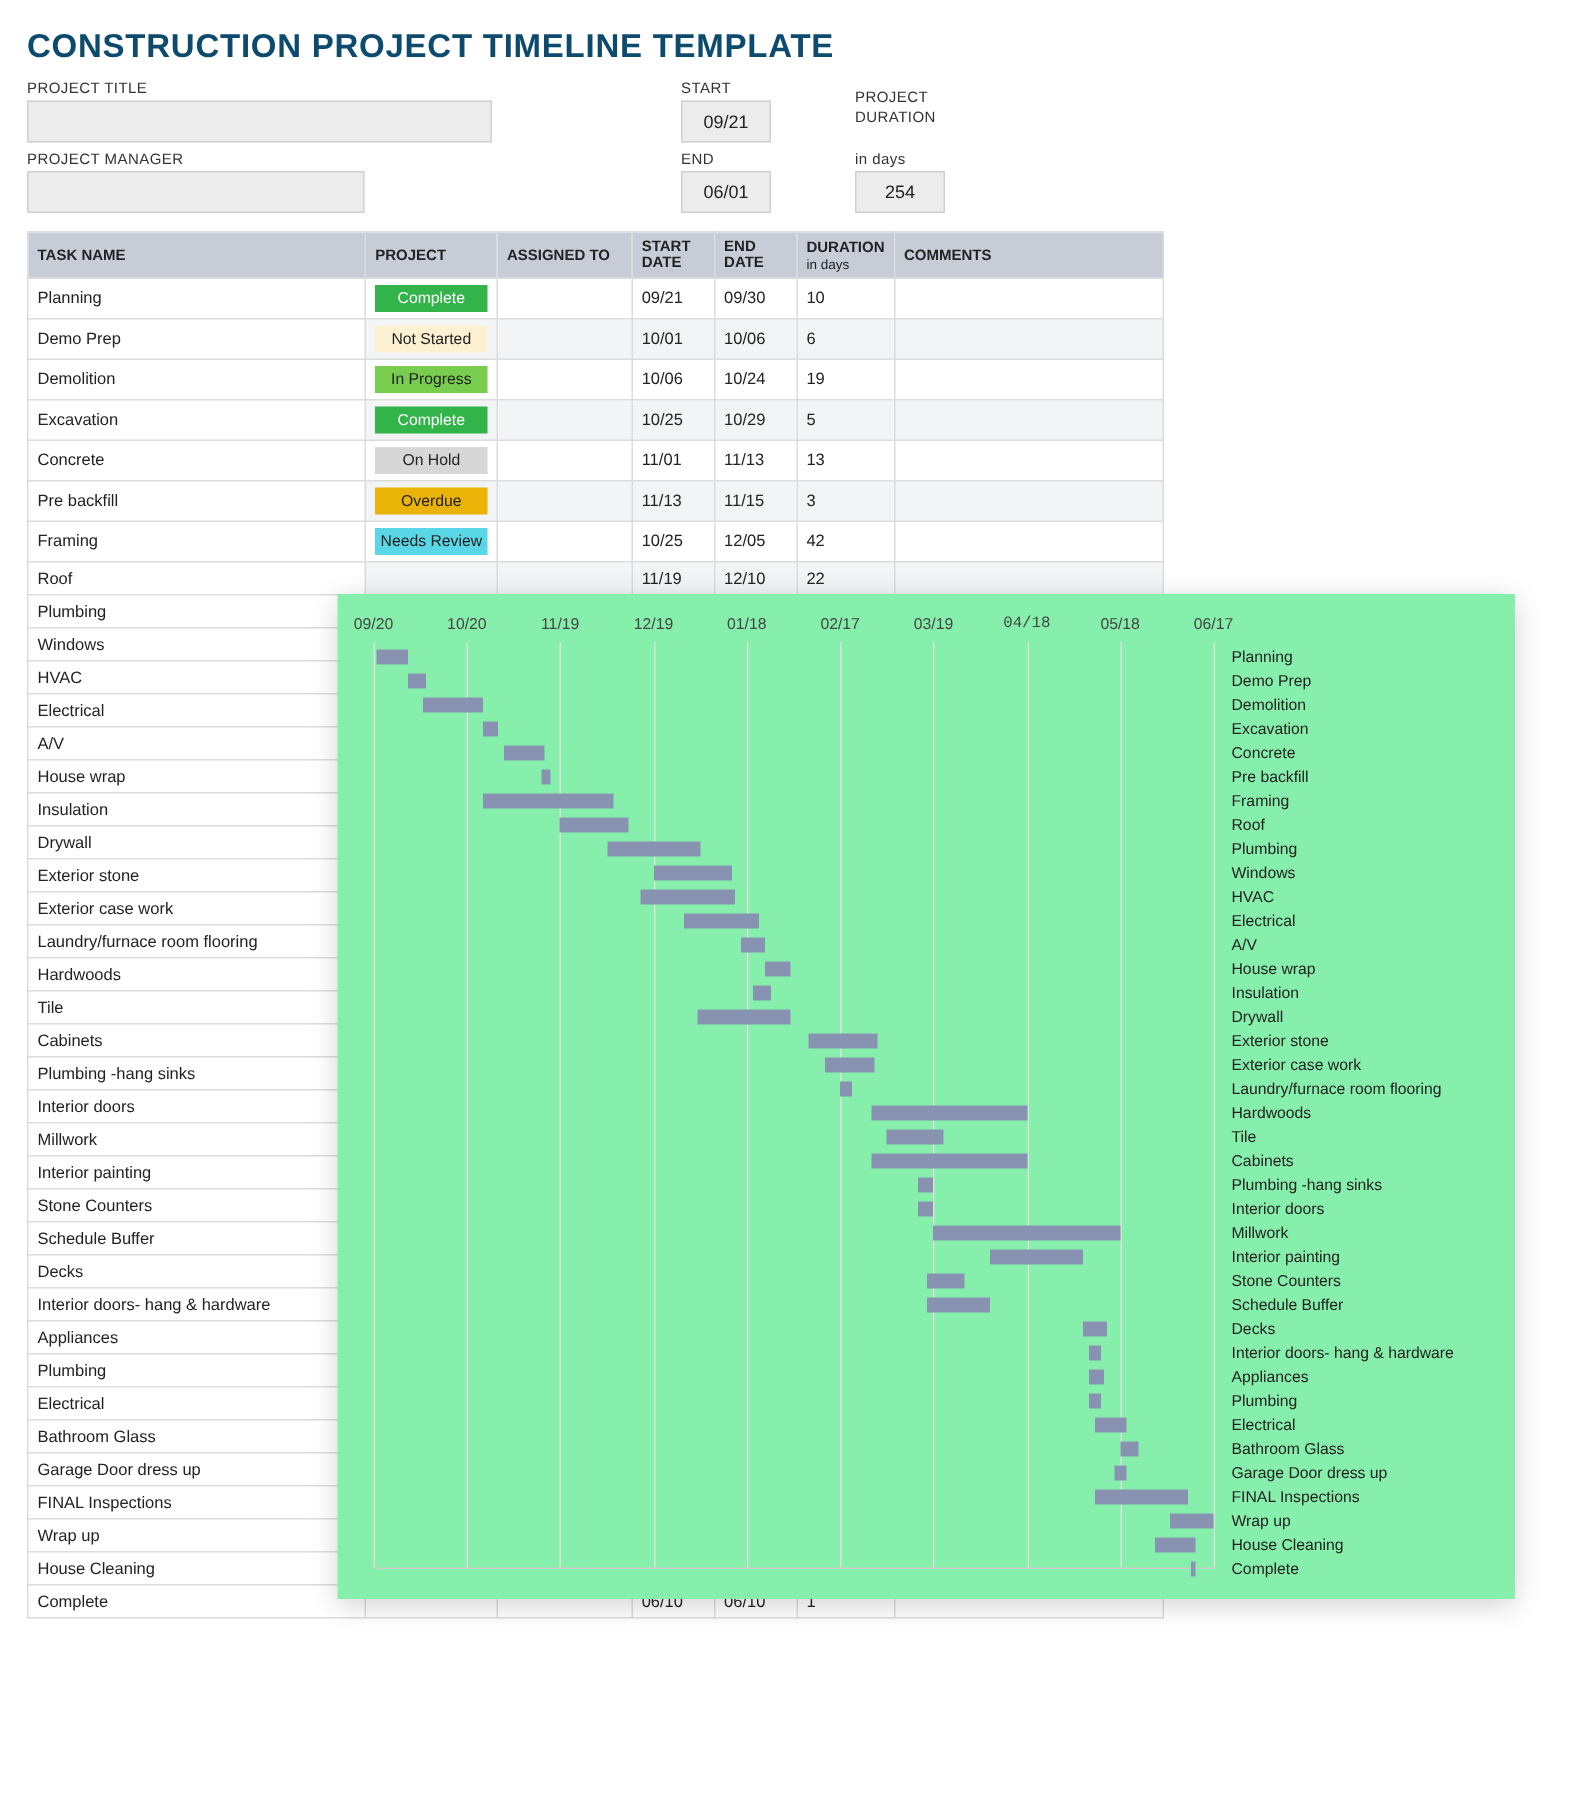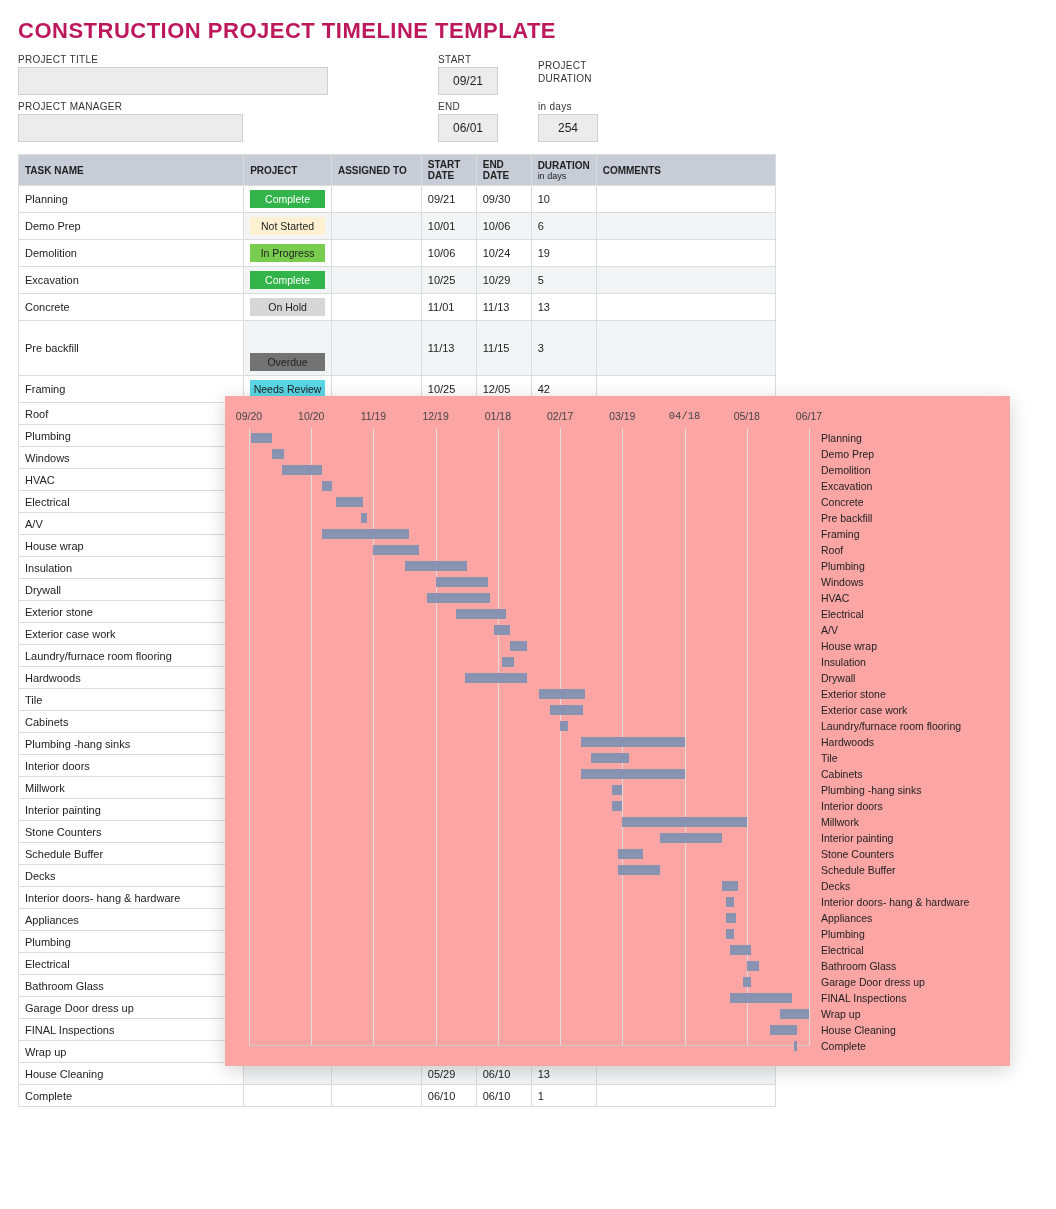--- a/index.html
+++ b/index.html
@@ -8,27 +8,27 @@
     font-size: 12px;
     color: #222;
     margin: 0;
     padding: 18px 18px 40px 18px;
     background: #fff;
     width: 1056px;
   }
   h1 {
     font-size: 22px;
     font-weight: 700;
-    color: #be185d;
+    color: #0c4a6e;
     letter-spacing: .5px;
     margin: 0 0 10px 0;
   }
   .meta-row {
     display: flex;
-    gap: 0;
+    gap: 16px;
     margin-bottom: 6px;
   }
   .meta-block { display: flex; flex-direction: column; }
   .meta-label {
     font-size: 10px;
     font-weight: 400;
     color: #333;
     margin-bottom: 2px;
     letter-spacing: .3px;
   }
@@ -72,30 +72,30 @@
   .col-dur     { width: 52px; text-align:center; }
   .col-comm    { width: 180px; }
   td.center { text-align:center; }
   .alt { background:#f3f4f6; }
 
   .status { display:inline-block; width:100%; text-align:center; padding:3px 0; font-size:10.5px; }
   .s-complete    { background:#33b44a; color:#fff; }
   .s-notstarted  { background:#fdf1d1; }
   .s-inprogress  { background:#78cc4e; }
   .s-onhold      { background:#d7d7d7; }
-  .s-overdue     { background:#737373;margin-top:28px; }
+  .s-overdue     { background:#eab308; }
   .s-needsreview { background:#5ad7e6; }
 
   
   .gantt-card {
     position: absolute;
     left: 225px;
     top: 396px;
     width: 785px;
-    background: #fca5a5;
+    background: #86efac;
     box-shadow: 0 4px 18px rgba(0,0,0,.18);
     padding: 14px 14px 16px 14px;
   }
   .gantt-area { position: relative; height: 640px; }
   .gantt-axis {
     position: absolute;
     top: 0; left: 10px; width: 560px; height: 14px;
     font-size: 10.5px;
     color: #444;
   }

